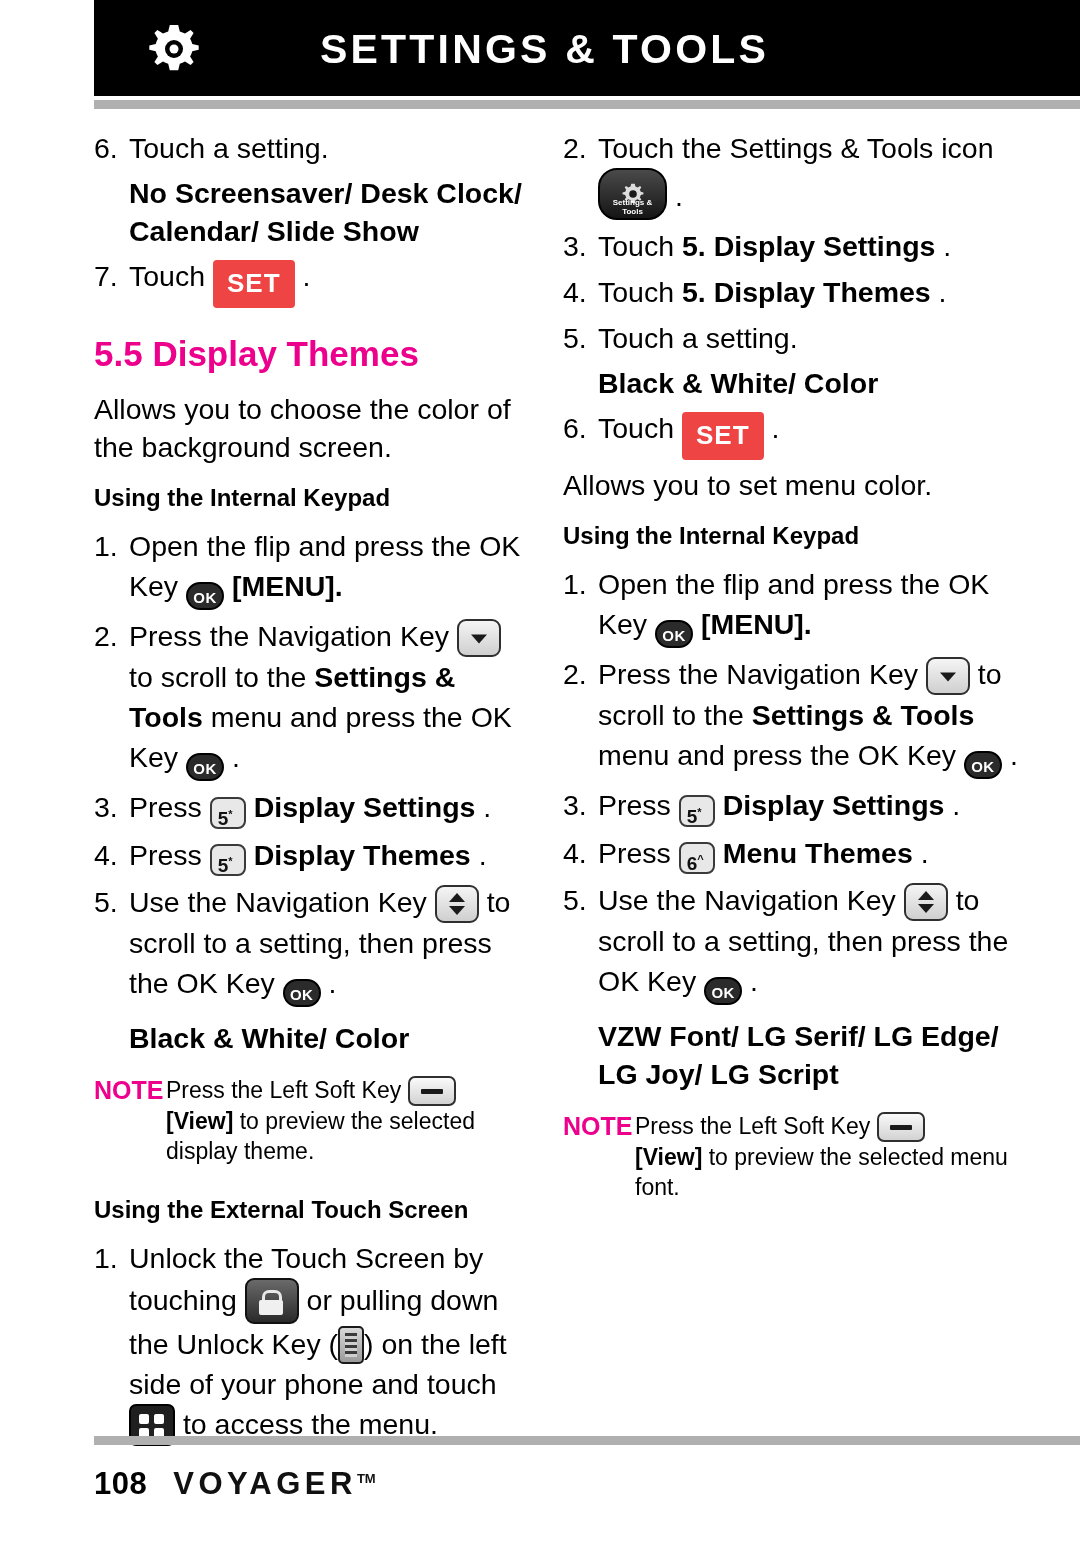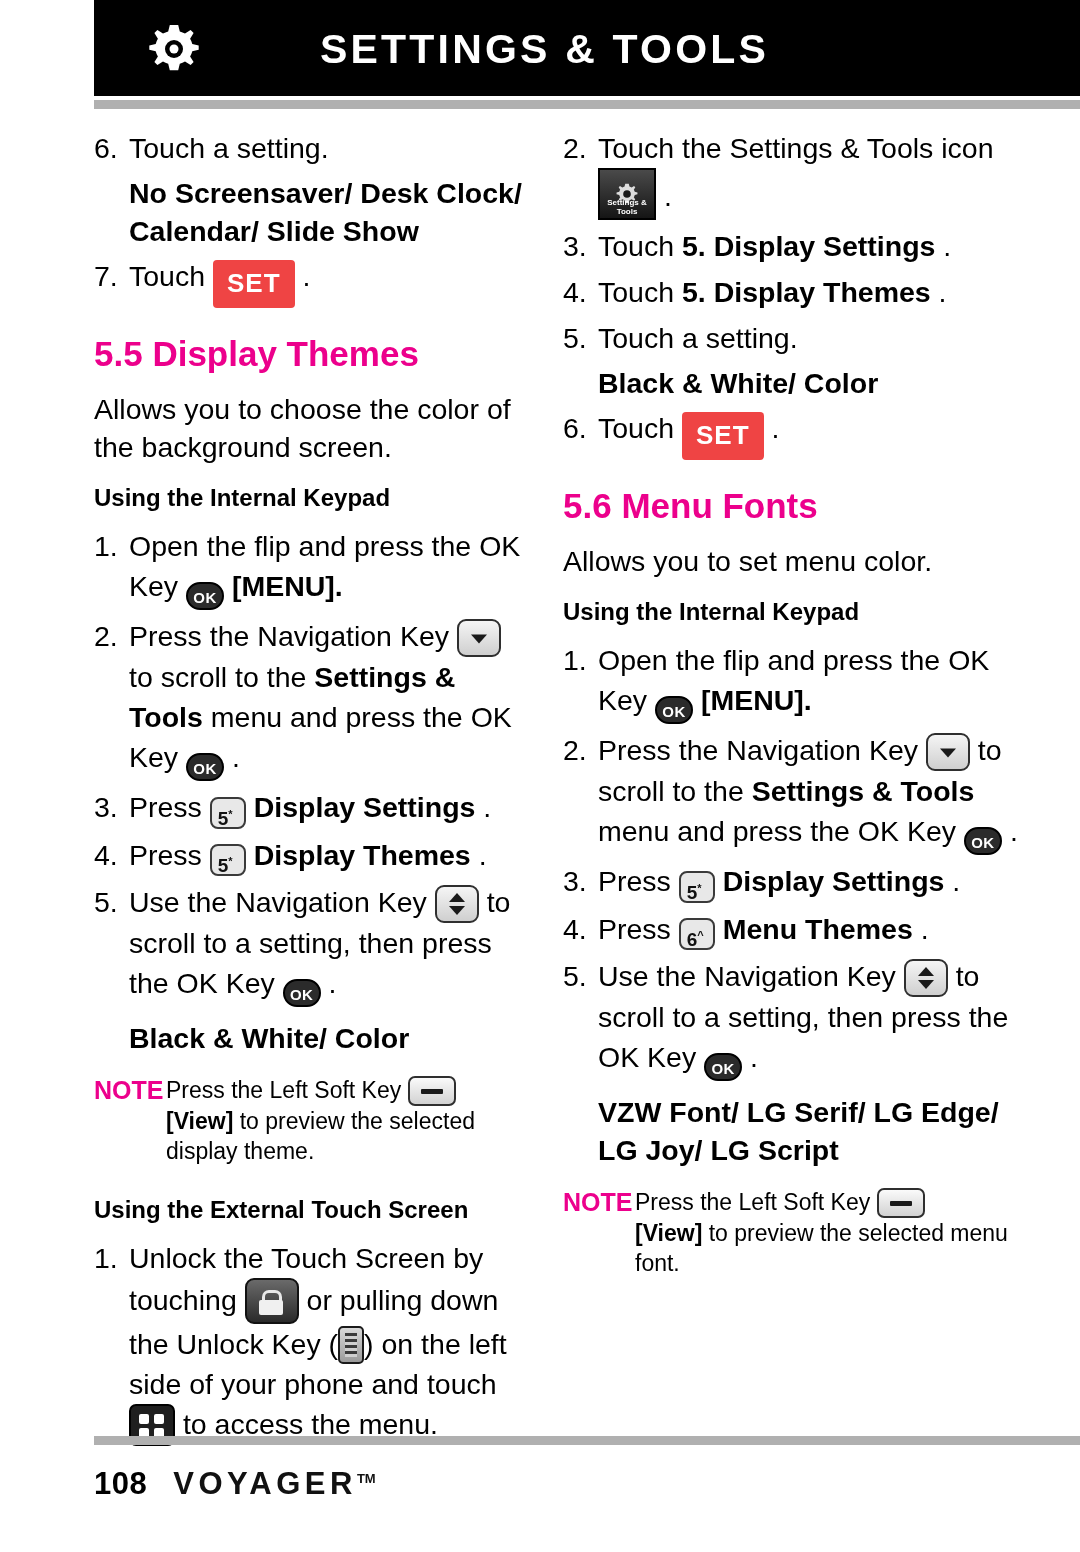--- a/index.html
+++ b/index.html
@@ -278,22 +278,22 @@
     border-radius: 2px;
   }
   .key-grid i:nth-child(1){ left:8px; top:8px; }
   .key-grid i:nth-child(2){ left:23px; top:8px; }
   .key-grid i:nth-child(3){ left:8px; top:22px; }
   .key-grid i:nth-child(4){ left:23px; top:22px; }
 
   .key-stmini {
     display: inline-block;
     vertical-align: -14px;
-    width: 58px; height: 52px;
-    border-radius: 0;
+    width: 69px; height: 52px;
+    border-radius: 19px;
     background: linear-gradient(#4a4a4a, #151515);
     border: 2px solid #000;
     box-sizing: border-box;
     position: relative;
     text-align: center;
     overflow: hidden;
   }
   .key-stmini .g {
     position: absolute;
     left: 50%; top: 5px;
@@ -513,21 +513,20 @@
 
   <div class="sub-bold" style="padding-left:35px;">Black &amp; White/ Color</div>
 
   <div class="step">
     <span class="num">6.</span>
     <span>Touch</span>
     <span class="key-set">SET</span>
     <span>.</span>
   </div>
 
-  <div class="h-section">5.6 Menu Fonts</div>
 
   <div class="p">Allows you to set menu color.</div>
 
   <div class="h-sub">Using the Internal Keypad</div>
 
   <div class="step">
     <span class="num">1.</span>
     <span>Open the flip and press the OK Key</span>
     <span class="key-oval">OK</span>
     <span class="bold">[MENU].</span>

